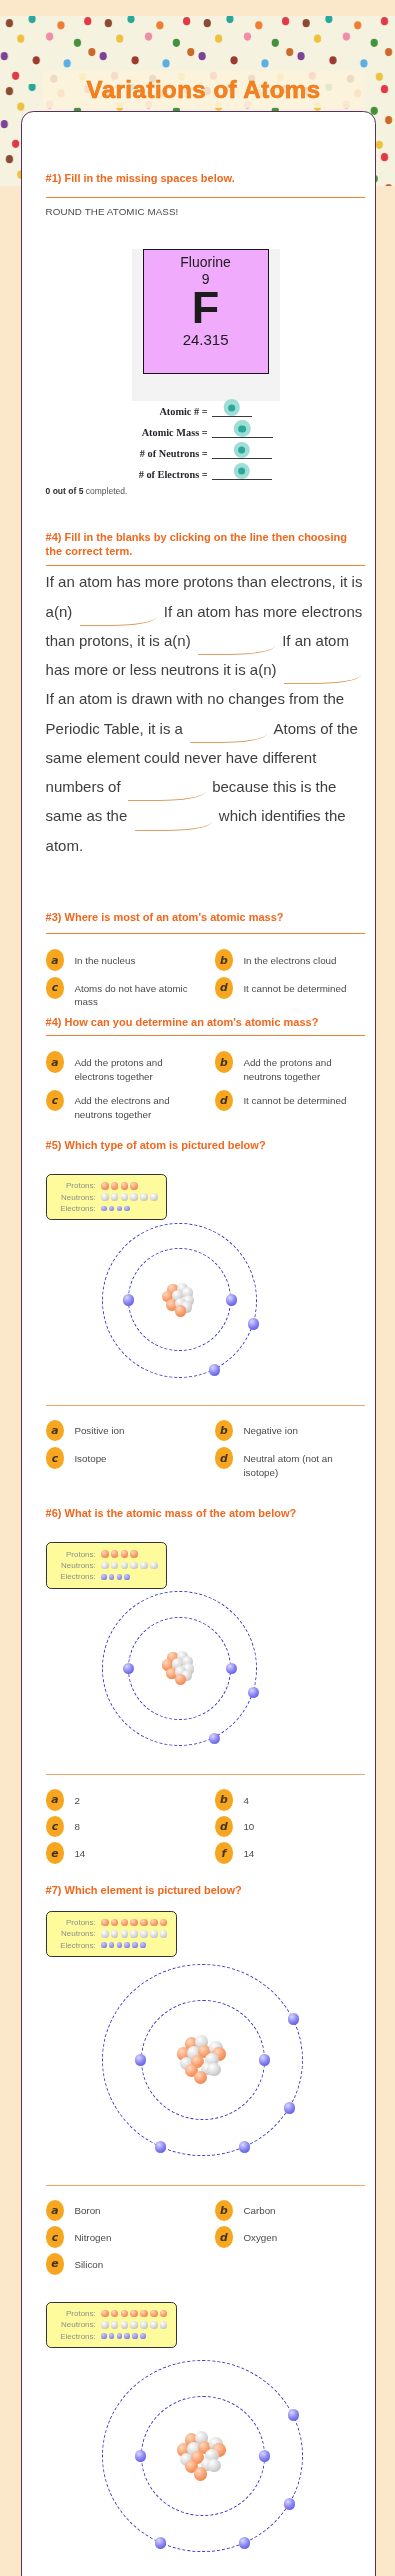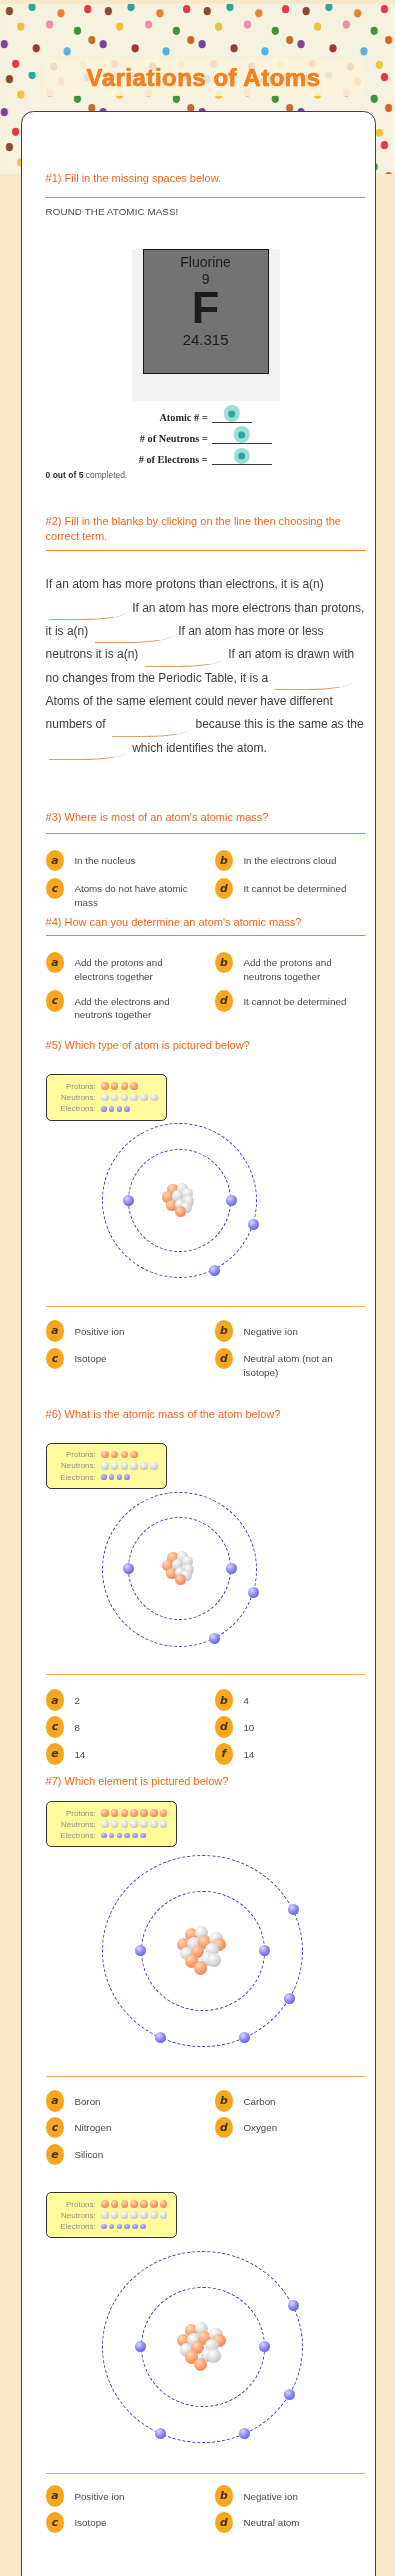--- a/index.html
+++ b/index.html
@@ -1,67 +1,67 @@
 <!DOCTYPE html>
 <html style="font-size:8.2px"><head>
 <meta charset="utf-8">
 <style>
   * { margin:0; padding:0; box-sizing:border-box; }
   body {
     width:396px; height:3194px; position:relative;
     background:#fbe8cb;
     font-family:"Liberation Sans", sans-serif;
   }
-  .confetti-header { position:absolute; left:0; top:4px; width:396px; height:170px; overflow:hidden; }
+  .confetti-header { position:absolute; left:0; top:16px; width:396px; height:170px; overflow:hidden; }
   .title-band {
     position:absolute; left:43px; top:55px; width:321px; height:37px;
     background:rgba(252,242,218,.88);
     display:flex; align-items:center; justify-content:center;
   }
   .page-title {
     font-size:24px; font-weight:800; letter-spacing:0.5px;
     color:#f5821f; -webkit-text-stroke:0.6px #e8700f;
   }
   .card {
     position:absolute; left:20.6px; top:111px; width:355px; height:3064px;
     background:#ffffff; border:1.5px solid #5a2f5d; border-radius:12.4px;
     box-shadow:0 2.6px 0 rgba(90,47,93,.3);
   }
   .card-content { position:relative; padding:59px 9.3px 0 24px; }
-  .qheading { font-size:11px; font-weight:normal; color:#f2671d; line-height:1.3; }
+  .qheading { font-size:11px; font-weight:bold; color:#f2671d; line-height:1.3; }
   .hr-orange { border:none; border-top:1px solid #f0802f; margin-top:11.3px; }
   .hr-sep { border:none; border-top:1px solid #efa468; }
   .instruction { margin-top:8.2px; font-size:9.8px; color:#4c4c4c; letter-spacing:0.1px; }
   
   .imgblock { margin-top:32px; margin-left:86px; width:148px; height:152px; background:#f3f3f3; }
   .eltile {
-    width:126px; height:125px; margin:14px auto 0; background:#737373;
+    width:126px; height:125px; margin:14px auto 0; background:#f0abfc;
     border:1.8px solid #151515; text-align:center; color:#1c1c1c; padding-top:4.1px;
   }
   .el-name { font-size:14px; }
   .el-num  { font-size:14px; margin-top:1px; }
   .el-sym  { font-size:45px; font-weight:bold; line-height:.95; }
   .el-mass { font-size:15px; margin-top:1px; }
   
-  .fillin { margin-top:6px; }
+  .fillin { margin-top:0; }
   .fillrow { display:flex; align-items:flex-end; height:16px; margin-bottom:5.2px; }
   .flabel {
     width:162px; text-align:right;
     font-family:"Liberation Serif", serif; font-weight:bold; font-size:10.3px; color:#26262e;
   }
   .fblank { position:relative; display:inline-block; height:14.4px; margin-left:4.1px;
     border-bottom:1.3px solid #3b3b3b; }
   .fdot { position:absolute; left:50%; top:-3.1px; transform:translateX(-50%);
     width:16.5px; height:16.5px; border-radius:50%; background:rgba(134,214,204,.8); }
   .fdot::after { content:""; position:absolute; left:50%; top:50%; transform:translate(-50%,-50%);
     width:7.2px; height:7.2px; border-radius:50%; background:#2ca89b; }
   .progress { font-size:8.5px; color:#555; }
   .progress b { color:#2e2e2e; }
   
-  .fillpara { margin-top:22px; font-size:12px; line-height:1.95; color:#3e3e3e; max-width:330px; }
+  .fillpara { margin-top:1px; font-size:15px; line-height:1.95; color:#3e3e3e; max-width:330px; }
   .pblank { display:inline-block; border-bottom:1px solid #dd9e63; height:1.05em;
     vertical-align:bottom; margin:0 3.1px; border-bottom-right-radius:60%; }
   
   .opts { display:grid; grid-template-columns:169px 1fr; row-gap:6.2px; }
   .opt { display:flex; gap:10.3px; align-items:flex-start; }
   .badge { flex:0 0 18.5px; width:18.5px; height:21.6px; border-radius:50%; background:#f6a71f;
     display:flex; align-items:center; justify-content:center;
     font-family:"DejaVu Sans", sans-serif; font-style:italic; font-weight:600;
     font-size:10.8px; color:#44341f; }
   .opt-label { font-size:9.8px; color:#4a4a4a; padding-top:4.6px; max-width:125px; line-height:1.4; }
@@ -132,37 +132,43 @@
       </div>
     </div>
     <div class="fillin">
           <div class="fillrow">
             <span class="flabel">Atomic # =</span>
             <span class="fblank" style="width: 40px;">
               <span class="fdot"></span>
             </span>
           </div>
           <div class="fillrow">
+            <span class="flabel">Atomic Mass =</span>
+            <span class="fblank" style="width: 61px;">
+              <span class="fdot"></span>
+            </span>
+          </div>
+          <div class="fillrow">
             <span class="flabel"># of Neutrons =</span>
             <span class="fblank" style="width: 60px;">
               <span class="fdot"></span>
             </span>
           </div>
           <div class="fillrow">
             <span class="flabel"># of Electrons =</span>
             <span class="fblank" style="width: 60px;">
               <span class="fdot"></span>
             </span>
           </div>
         </div>
     <div class="progress"><b>0 out of 5</b><span> completed.</span></div>
   </section>
 
   <section style="margin-top:34px">
-    <div class="qheading" style="max-width:309px">#2) Fill in the blanks by clicking on the line then choosing the correct term.</div>
+    <div class="qheading" style="max-width:309px">#4) Fill in the blanks by clicking on the line then choosing the correct term.</div>
     <hr class="hr-orange" style="margin-top:7.2px">
     <div class="fillpara"><span class="ptext">If an atom has more protons than electrons, it is a(n)</span> <span class="pblank" style="width: 77px;"></span> <span class="ptext">If an atom has more electrons than protons, it is a(n)</span> <span class="pblank" style="width: 77px;"></span> <span class="ptext">If an atom has more or less neutrons it is a(n)</span> <span class="pblank" style="width: 77px;"></span> <span class="ptext">If an atom is drawn with no changes from the Periodic Table, it is a</span> <span class="pblank" style="width: 77px;"></span> <span class="ptext">Atoms of the same element could never have different numbers of</span> <span class="pblank" style="width: 77px;"></span> <span class="ptext">because this is the same as the</span> <span class="pblank" style="width: 77px;"></span> <span class="ptext">which identifies the atom.</span> </div>
   </section>
 
   <section style="margin-top:50px">
     <div class="qheading">#3) Where is most of an atom's atomic mass?</div>
     <hr class="hr-orange" style="margin-top:8.8px">
     <div class="opts" style="margin-top:15.5px">
           <div class="opt">
             <span class="badge">a</span>
@@ -355,21 +361,21 @@
             <span class="badge">e</span>
             <span class="opt-label">14</span>
           </div>
           <div class="opt">
             <span class="badge">f</span>
             <span class="opt-label">14</span>
           </div>
         </div>
   </section>
 
-  <section style="margin-top:9px">
+  <section style="margin-top:19px">
     <div class="qheading">#7) Which element is pictured below?</div>
     <div class="legend" style="margin-top:13.4px">
           <div class="lrow">
             <span class="llabel">Protons:</span>
             <span class="lballs">
               <span class="lb protons"></span>
               <span class="lb protons"></span>
               <span class="lb protons"></span>
               <span class="lb protons"></span>
               <span class="lb protons"></span>

